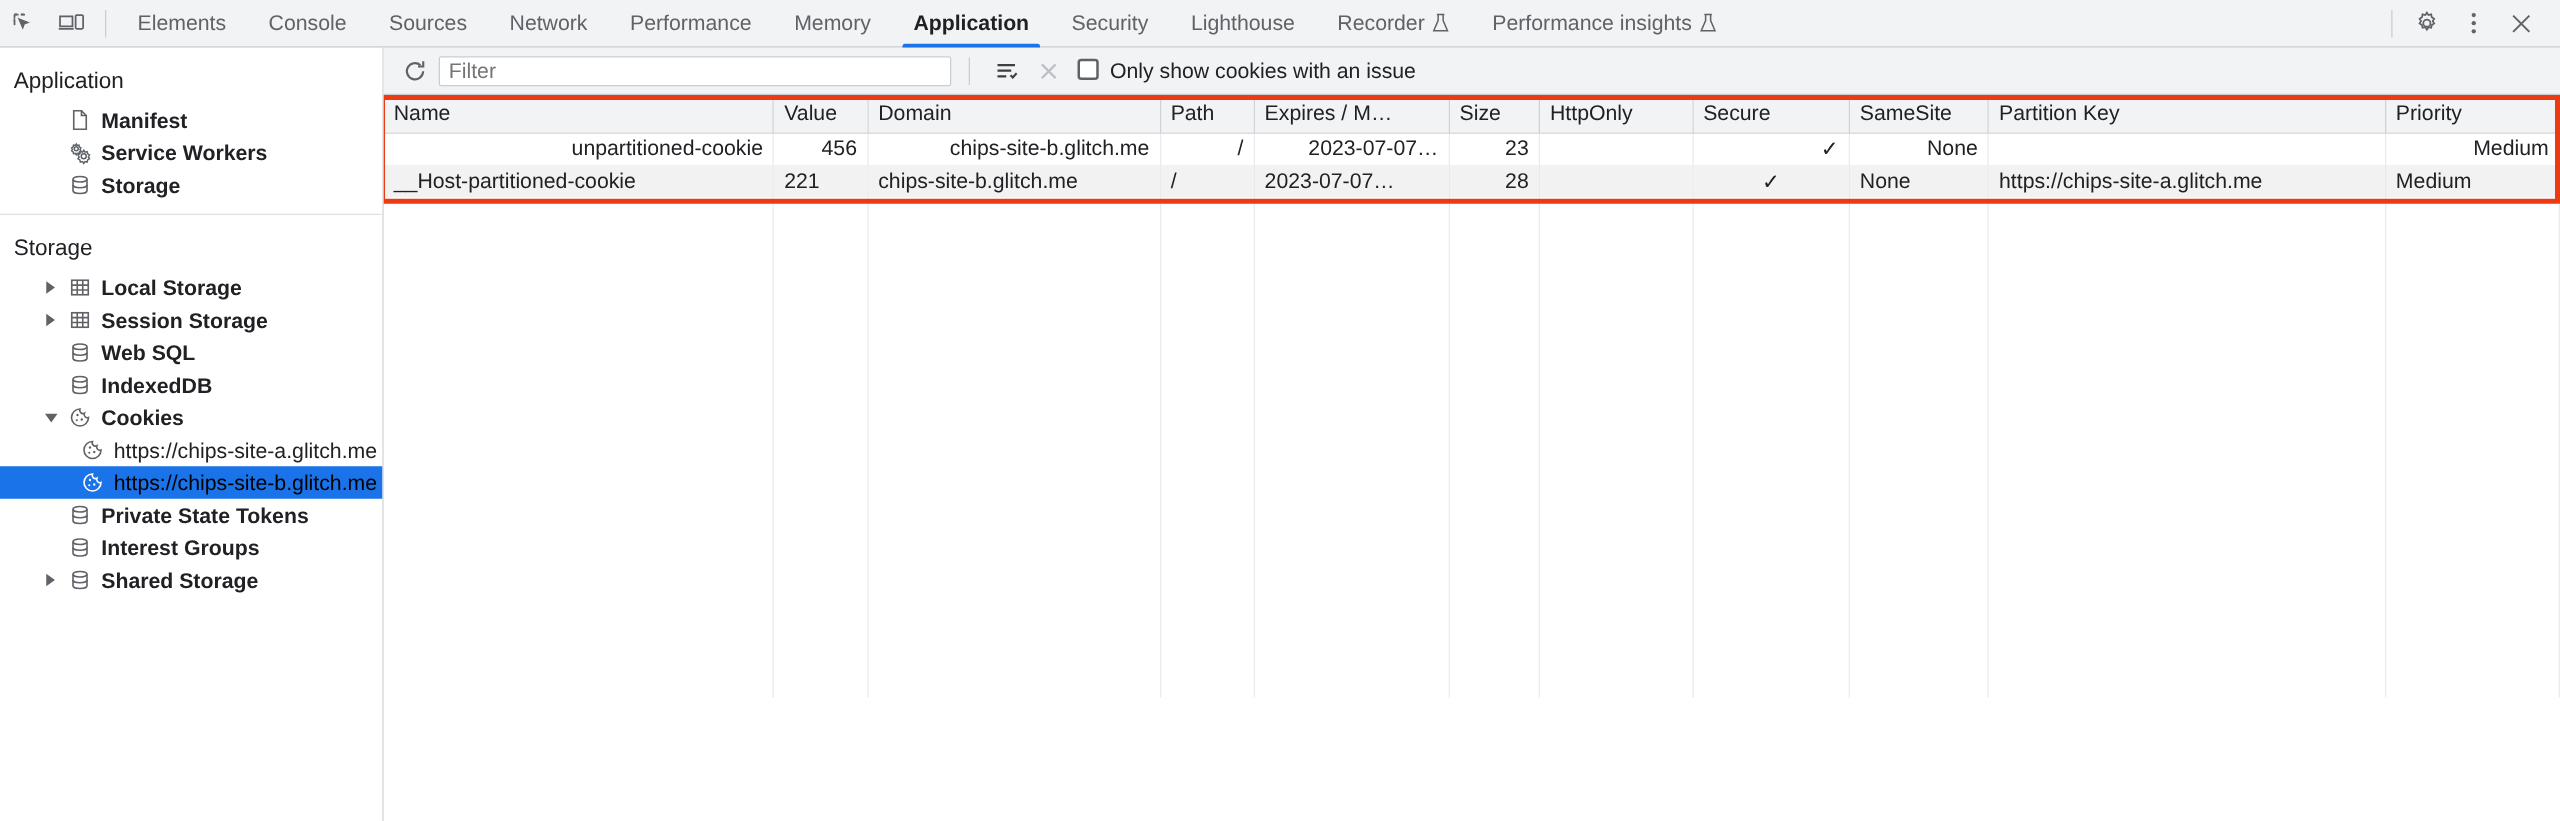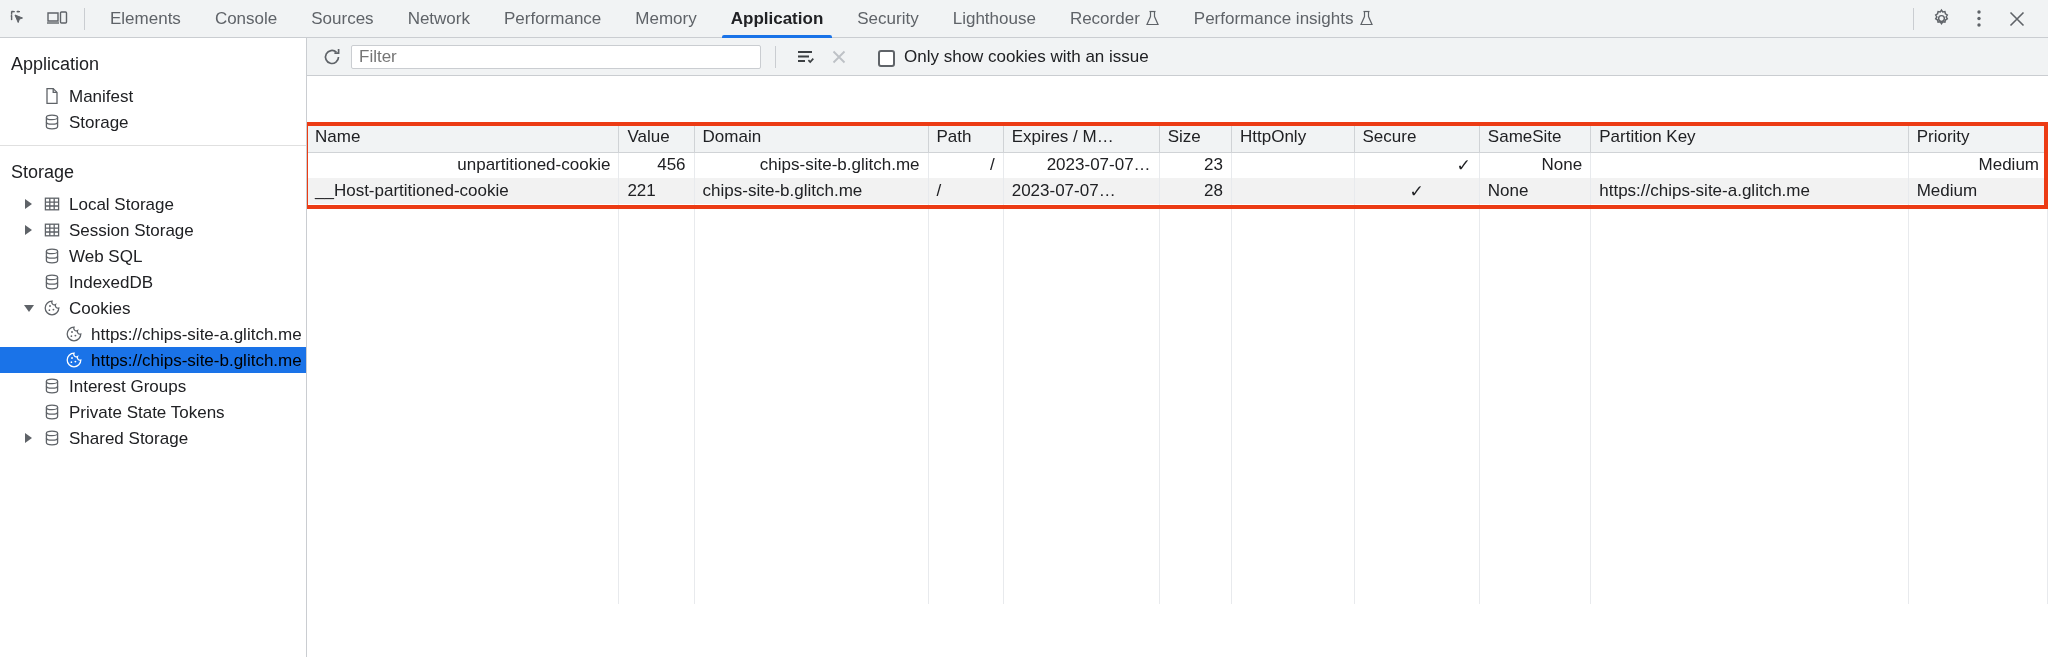--- a/index.html
+++ b/index.html
@@ -60,21 +60,21 @@
   .side-section{ padding:8px 0 10px 0; }
   .side-section.divided{ border-top:1px solid #e0e0e0; }
   .side-title{
     font-size:18px; color:#202124; padding:8px 0 8px 11px;
   }
   .tree-item{
     display:flex; align-items:center; height:26px;
     padding-left:11px; gap:7px; cursor:pointer; font-size:17px;
     color:#202124; white-space:nowrap;
   }
-  .tree-item.lvl1{ padding-left:22px; }
+  .tree-item.lvl1{ padding-left:34px;font-weight:bold; }
   .tree-item.lvl2{ padding-left:44px; }
   .tree-item.selected{ background:#1a73e8; color:#000000; }
   .tree-item.selected .ticon{ color:#ffffff; }
   .twisty{
     width:13px; min-width:13px; height:13px; position:relative;
     display:flex; align-items:center; justify-content:center;
     color:#5f6368;
   }
   .twisty.none{ visibility:hidden; }
   .twisty i{
@@ -109,29 +109,29 @@
   }
   .fb-icon.dim{ color:#bdc1c6; }
   .filter-input{
     flex:0 0 auto; width:410px; height:24px;
     background:#ffffff; border:1px solid #cacdd1; border-radius:2px;
     font-size:17px; color:#80868b; padding:0 7px;
     font-family:"Liberation Sans", sans-serif;
     outline:none;
   }
   .fb-sep{ width:1px; height:22px; background:#cacdd1; margin:0 10px; }
-  .chk-wrap{ display:flex; align-items:flex-end; gap:9px; cursor:pointer; margin-left:20px;}
+  .chk-wrap{ display:flex; align-items:flex-start; gap:9px; cursor:pointer; margin-left:4px;}
   .chk{
     width:17px; height:17px; border:2px solid #5f6368;
     border-radius:3px; background:#fff;
   }
   .chk-label{ font-size:17px; color:#202124; white-space:nowrap; }
 
   
-  .table-area{ flex:1; position:relative; overflow:hidden;margin-top:46px; }
+  .table-area{ flex:1; position:relative; overflow:hidden; }
   .hl{
     position:absolute; left:-3px; top:0px; right:0px; height:87px;
     border:4px solid #ec3b14; border-left:4px solid #ec3b14;
     pointer-events:none; z-index:5;
   }
   table.cookies{
     width:100%; border-collapse:collapse; table-layout:fixed;
     font-size:17px;
   }
   table.cookies th{
@@ -261,20 +261,34 @@
           </span>
         <span class="ticon">
           <svg width="18" height="18" viewBox="0 0 18 18" fill="none" stroke="currentColor" stroke-width="1.3">
             <path d="M4 1.6h6.2L14 5.4v11H4z"></path>
               <path d="M10.2 1.6v3.8H14"></path>
           </svg>
         </span>
         <span class="tlabel">Manifest</span>
       </div>
 
+      <div class="tree-item lvl1">
+        <span class="twisty none">
+            <i></i>
+          </span>
+        <span class="ticon">
+          <svg width="19" height="19" viewBox="0 0 19 19" fill="none" stroke="currentColor" stroke-width="1.2">
+            <circle cx="6" cy="6" r="1.6"></circle>
+            <path d="M6 2.2l.8 1.2 1.4-.3.3 1.4 1.2.8-.7 1.2.7 1.2-1.2.8-.3 1.4-1.4-.3L6 10.8l-.8-1.2-1.4.3-.3-1.4-1.2-.8.7-1.2-.7-1.2 1.2-.8.3-1.4 1.4.3z"></path>
+            <circle cx="12" cy="12" r="2"></circle>
+            <path d="M12 7.2l1 1.5 1.7-.4.4 1.7 1.5 1-.9 1.5.9 1.5-1.5 1-.4 1.7-1.7-.4-1 1.5-1-1.5-1.7.4-.4-1.7-1.5-1 .9-1.5-.9-1.5 1.5-1 .4-1.7 1.7.4z"></path>
+          </svg>
+        </span>
+        <span class="tlabel">Service Workers</span>
+      </div>
 
       <div class="tree-item lvl1">
         <span class="twisty none">
             <i></i>
           </span>
         <span class="ticon">
           <svg width="18" height="18" viewBox="0 0 18 18" fill="none" stroke="currentColor" stroke-width="1.3">
             <ellipse cx="9" cy="4.4" rx="5.6" ry="2.2"></ellipse>
             <path d="M3.4 4.4v9.2c0 1.2 2.5 2.2 5.6 2.2s5.6-1 5.6-2.2V4.4"></path>
             <path d="M3.4 9c0 1.2 2.5 2.2 5.6 2.2S14.6 10.2 14.6 9"></path>
@@ -390,35 +404,35 @@
         <span class="twisty none">
             <i></i>
           </span>
         <span class="ticon">
           <svg width="18" height="18" viewBox="0 0 18 18" fill="none" stroke="currentColor" stroke-width="1.3">
             <ellipse cx="9" cy="4.4" rx="5.6" ry="2.2"></ellipse>
             <path d="M3.4 4.4v9.2c0 1.2 2.5 2.2 5.6 2.2s5.6-1 5.6-2.2V4.4"></path>
             <path d="M3.4 9c0 1.2 2.5 2.2 5.6 2.2S14.6 10.2 14.6 9"></path>
           </svg>
         </span>
-        <span class="tlabel">Interest Groups</span>
+        <span class="tlabel">Private State Tokens</span>
       </div>
 
       <div class="tree-item lvl1">
         <span class="twisty none">
             <i></i>
           </span>
         <span class="ticon">
           <svg width="18" height="18" viewBox="0 0 18 18" fill="none" stroke="currentColor" stroke-width="1.3">
             <ellipse cx="9" cy="4.4" rx="5.6" ry="2.2"></ellipse>
             <path d="M3.4 4.4v9.2c0 1.2 2.5 2.2 5.6 2.2s5.6-1 5.6-2.2V4.4"></path>
             <path d="M3.4 9c0 1.2 2.5 2.2 5.6 2.2S14.6 10.2 14.6 9"></path>
           </svg>
         </span>
-        <span class="tlabel">Private State Tokens</span>
+        <span class="tlabel">Interest Groups</span>
       </div>
 
       <div class="tree-item lvl1">
         <span class="twisty">
             <i></i>
           </span>
         <span class="ticon">
           <svg width="18" height="18" viewBox="0 0 18 18" fill="none" stroke="currentColor" stroke-width="1.3">
             <ellipse cx="9" cy="4.4" rx="5.6" ry="2.2"></ellipse>
             <path d="M3.4 4.4v9.2c0 1.2 2.5 2.2 5.6 2.2s5.6-1 5.6-2.2V4.4"></path>

